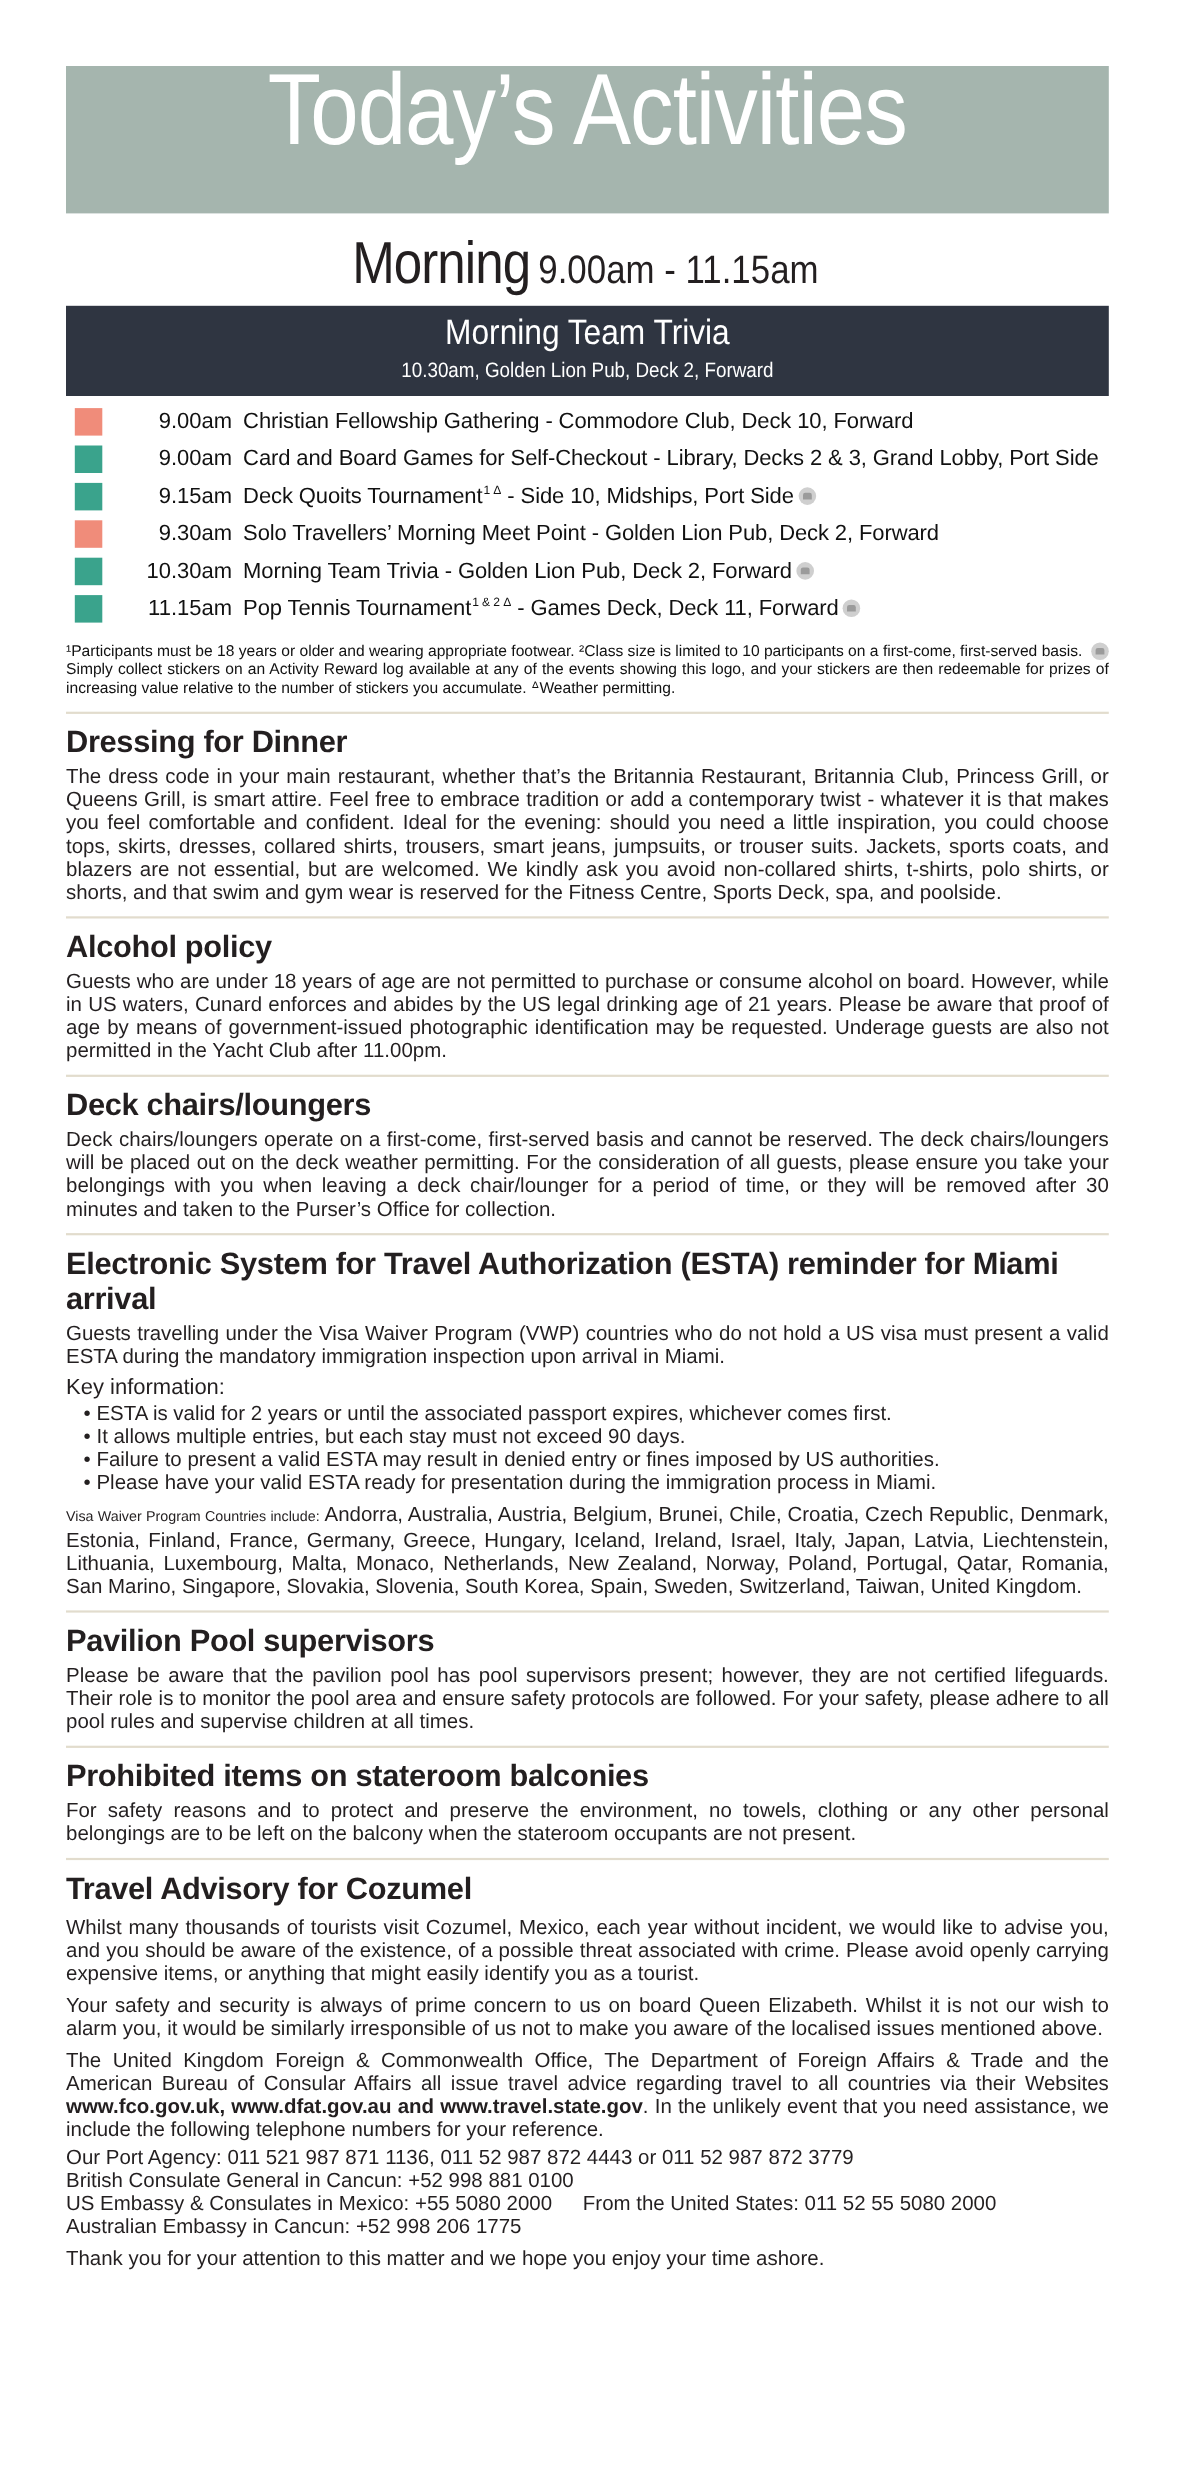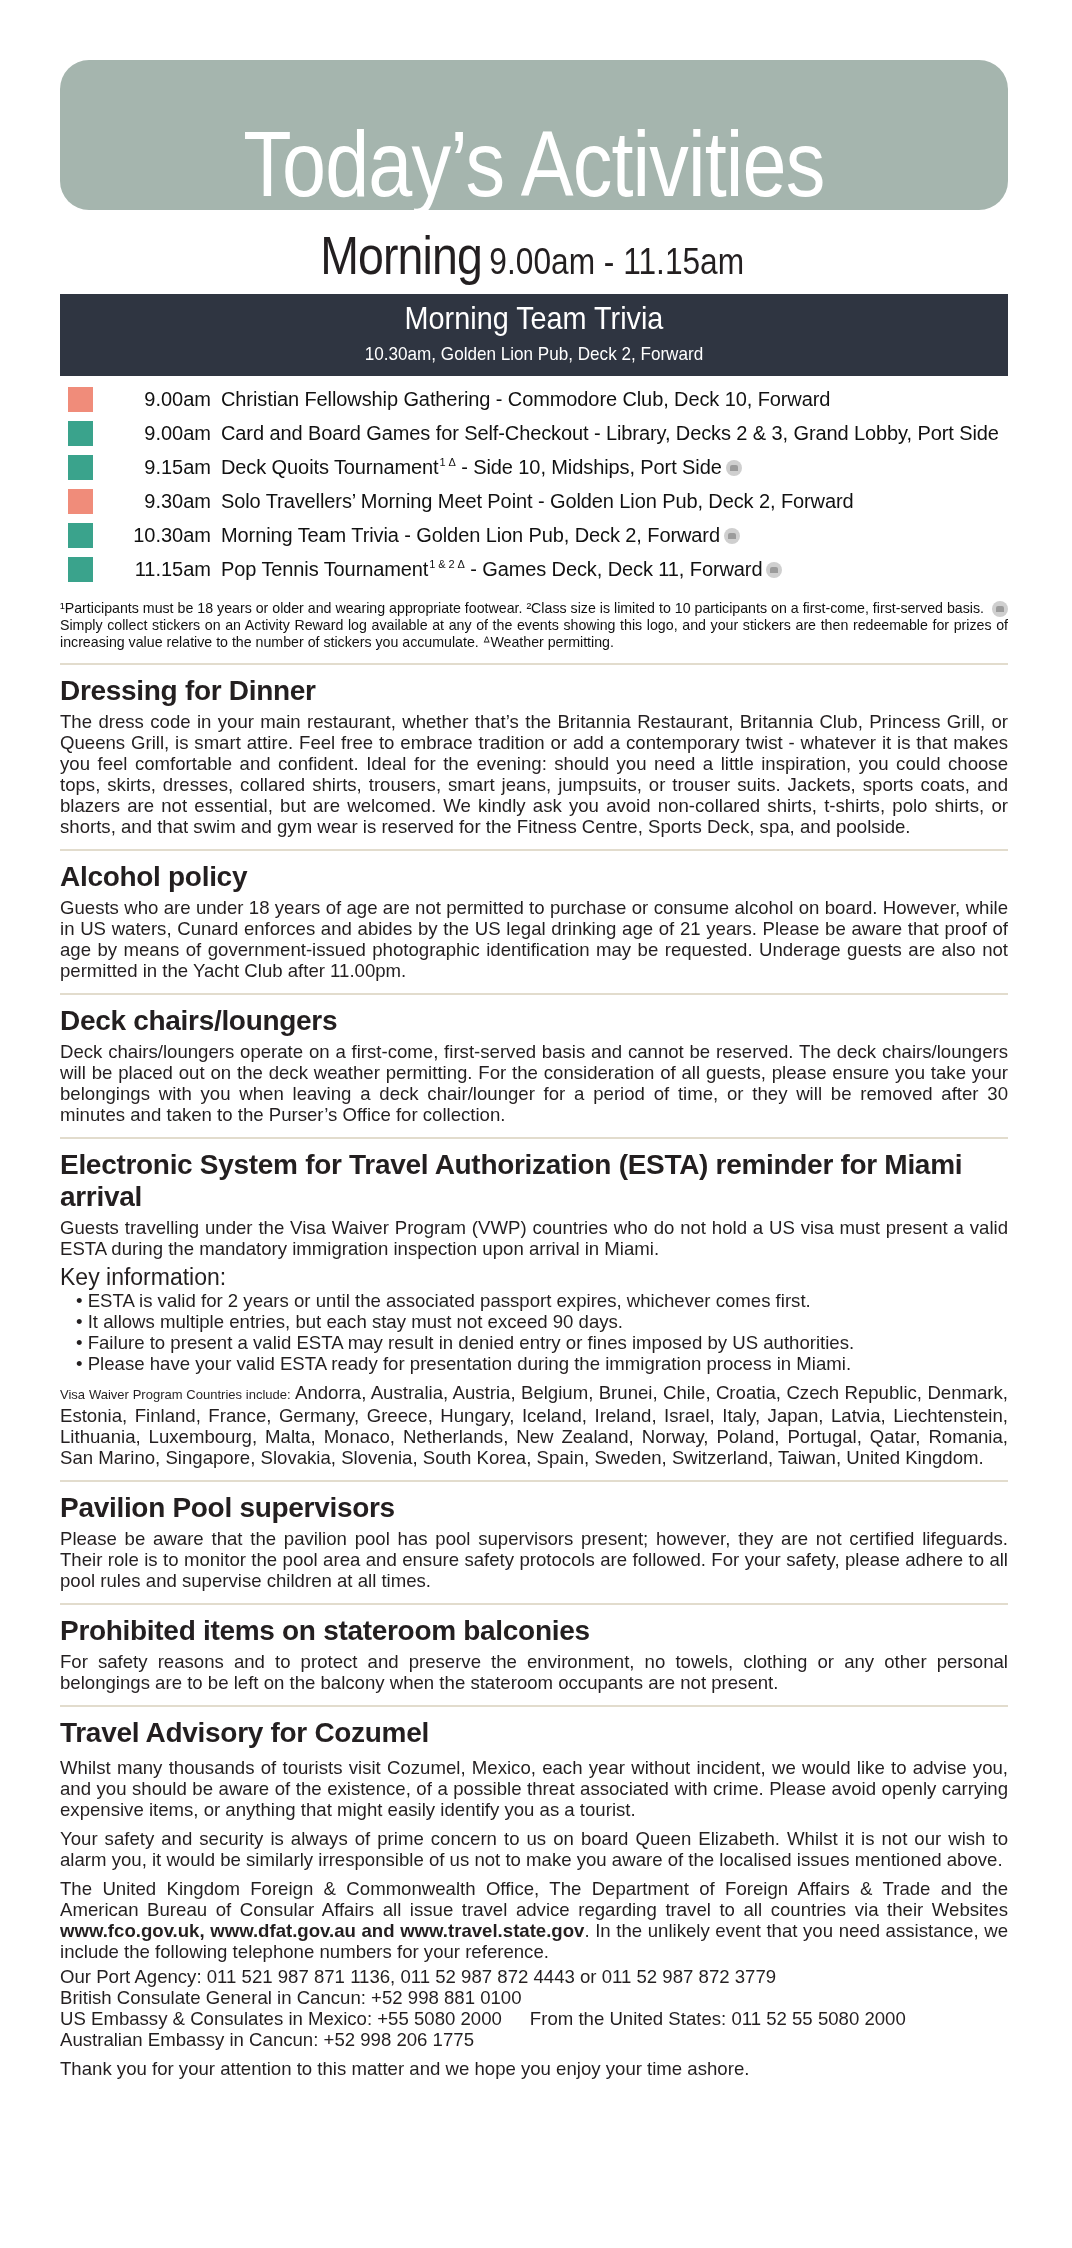--- a/index.html
+++ b/index.html
@@ -1,19 +1,19 @@
 <!DOCTYPE html>
 <html><head>
 <meta charset="utf-8">
 <style>
   html, body { margin: 0; padding: 0; background: #ffffff; }
   body { width: 1072px; height: 2248px; position: relative; overflow: hidden;
          font-family: "Liberation Sans", sans-serif; color: #231f20; }
   .page { position: absolute; left: 60px; top: 60px; width: 948px; }
-  .hero { height: 150px; background: #a5b5ae; display: flex; align-items: flex-end; justify-content: center; border-radius: 29px; }
+  .hero { height: 134px; background: #a5b5ae; display: flex; align-items: flex-start; justify-content: center; }
   .hero-title { color: #ffffff; font-family: "Liberation Sans", sans-serif; font-size: 92px; font-weight: 300;
                 letter-spacing: -1px; transform: scaleX(0.86); line-height: 1; margin-top: -6px; }
   .session-head { text-align: center; margin-top: 14px; height: 58px; }
   .session-name { font-size: 54px; font-weight: 300; transform: scaleX(0.86); display: inline-block; letter-spacing: -1px; }
   .session-range { font-size: 36px; display: inline-block; transform: scaleX(0.88); margin-left: -28px; }
   .feature { margin-top: 12px; background: #2f3541; color: #ffffff; text-align: center; height: 82px; }
   .feature-title { display: block; font-size: 32px; padding-top: 6px; transform: scaleX(0.9); }
   .feature-sub { display: block; font-size: 19px; margin-top: 6px; transform: scaleX(0.9); }
   .acts { margin-top: 6px; }
   .act { display: flex; align-items: center; height: 34px; font-size: 20px; color: #111; }
@@ -22,21 +22,21 @@
   .act-text { margin-left: 10px; white-space: nowrap; letter-spacing: -0.1px; }
   .sup { font-size: 11px; vertical-align: super; margin-left: 1px; }
   .reward { display: inline-block; width: 16px; height: 16px; border-radius: 50%; background: #cfcfcf;
             vertical-align: middle; margin-left: 4px; position: relative; }
   .reward::after { content: ""; position: absolute; left: 4px; top: 5px; width: 8px; height: 6px; background: #9b9b9b; border-radius: 2px 2px 0 0; }
   .footnote { margin-top: 14px; font-size: 14.2px; line-height: 17px; text-align: justify; color: #111; }
   .rule { height: 2px; background: #e2dccd; margin-top: 12px; }
   .sec { padding-top: 10px; }
   .sec h2 { margin: 0; font-size: 28px; font-weight: 700; letter-spacing: -0.3px; }
   .sec p, .sec li { font-size: 18.6px; line-height: 21px; color: #231f20; text-align: justify; margin: 4px 0 0 0; }
-  .sec .sub { font-size: 23px; margin-top: 8px; }
+  .sec .sub { font-size: 20px; margin-top: 8px; }
   .sec ul { list-style: none; margin: 2px 0 0 16px; padding: 0; }
   .sec li { text-align: left; margin: 0; }
   .lead { font-size: 13px; }
   .bold { font-weight: 700; }
   .phones p { text-align: left; margin: 0; }
   .gap { display: inline-block; width: 28px; }
 </style>
 </head>
 <body>
 

